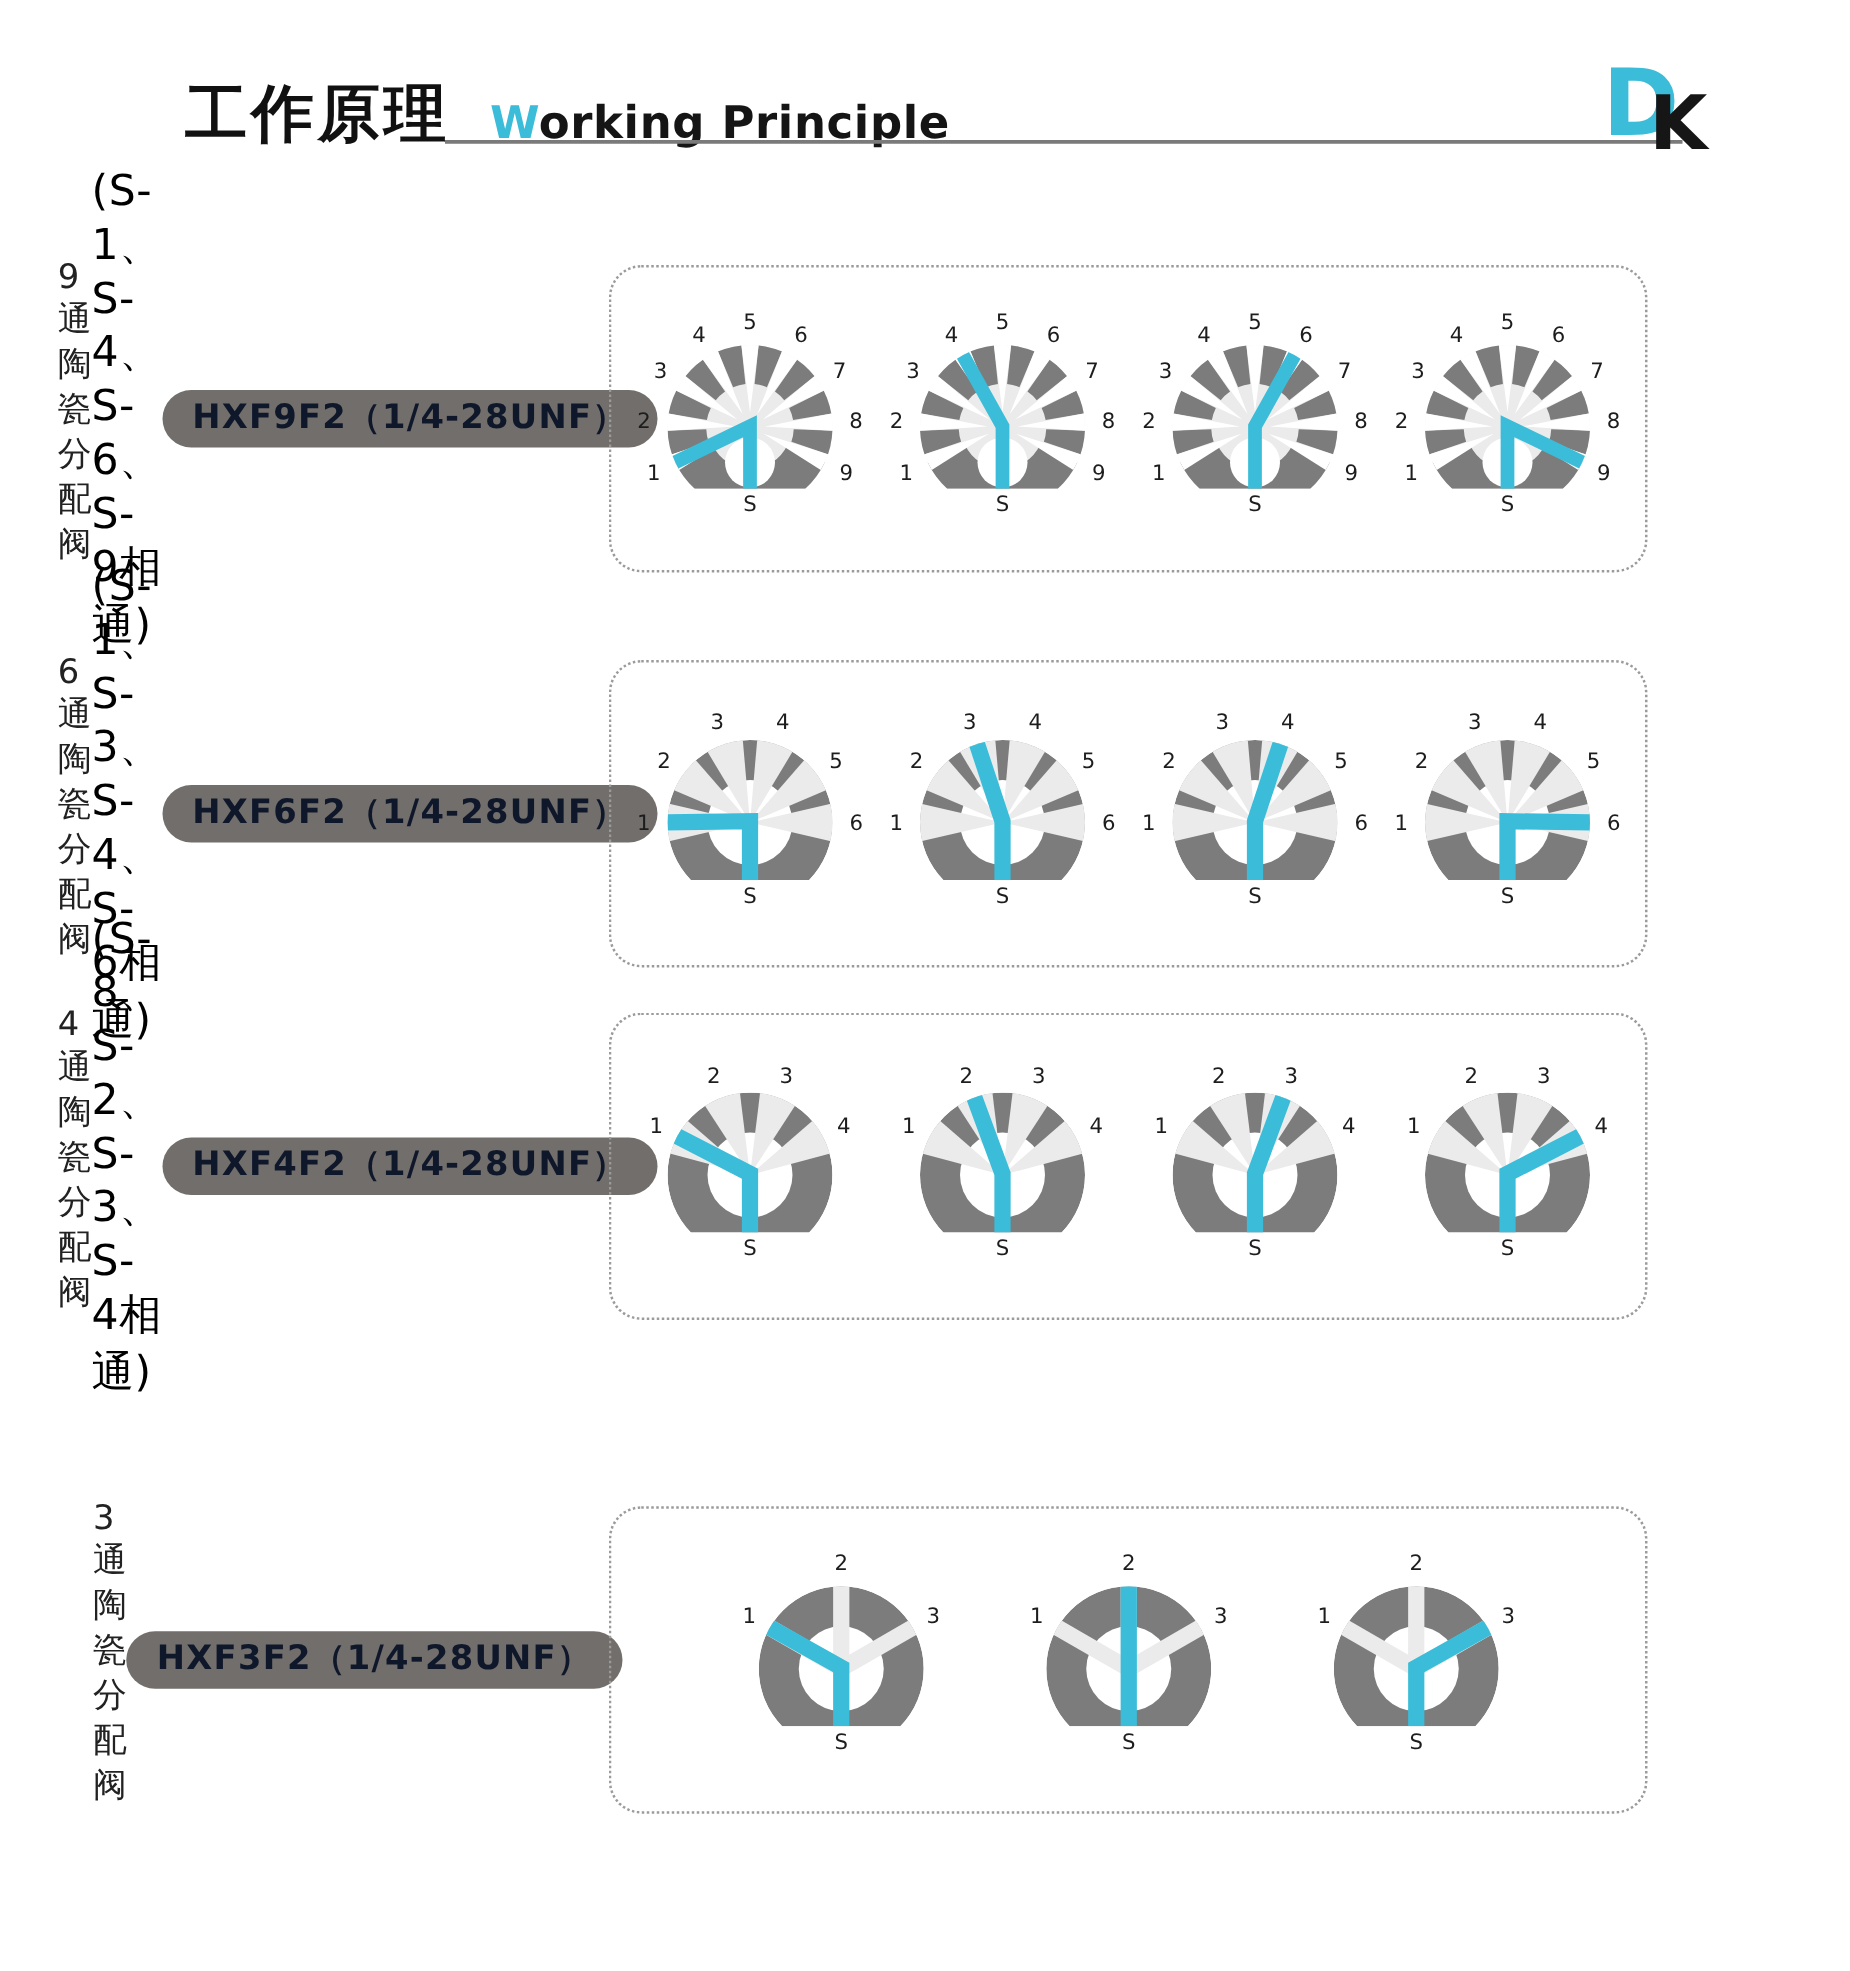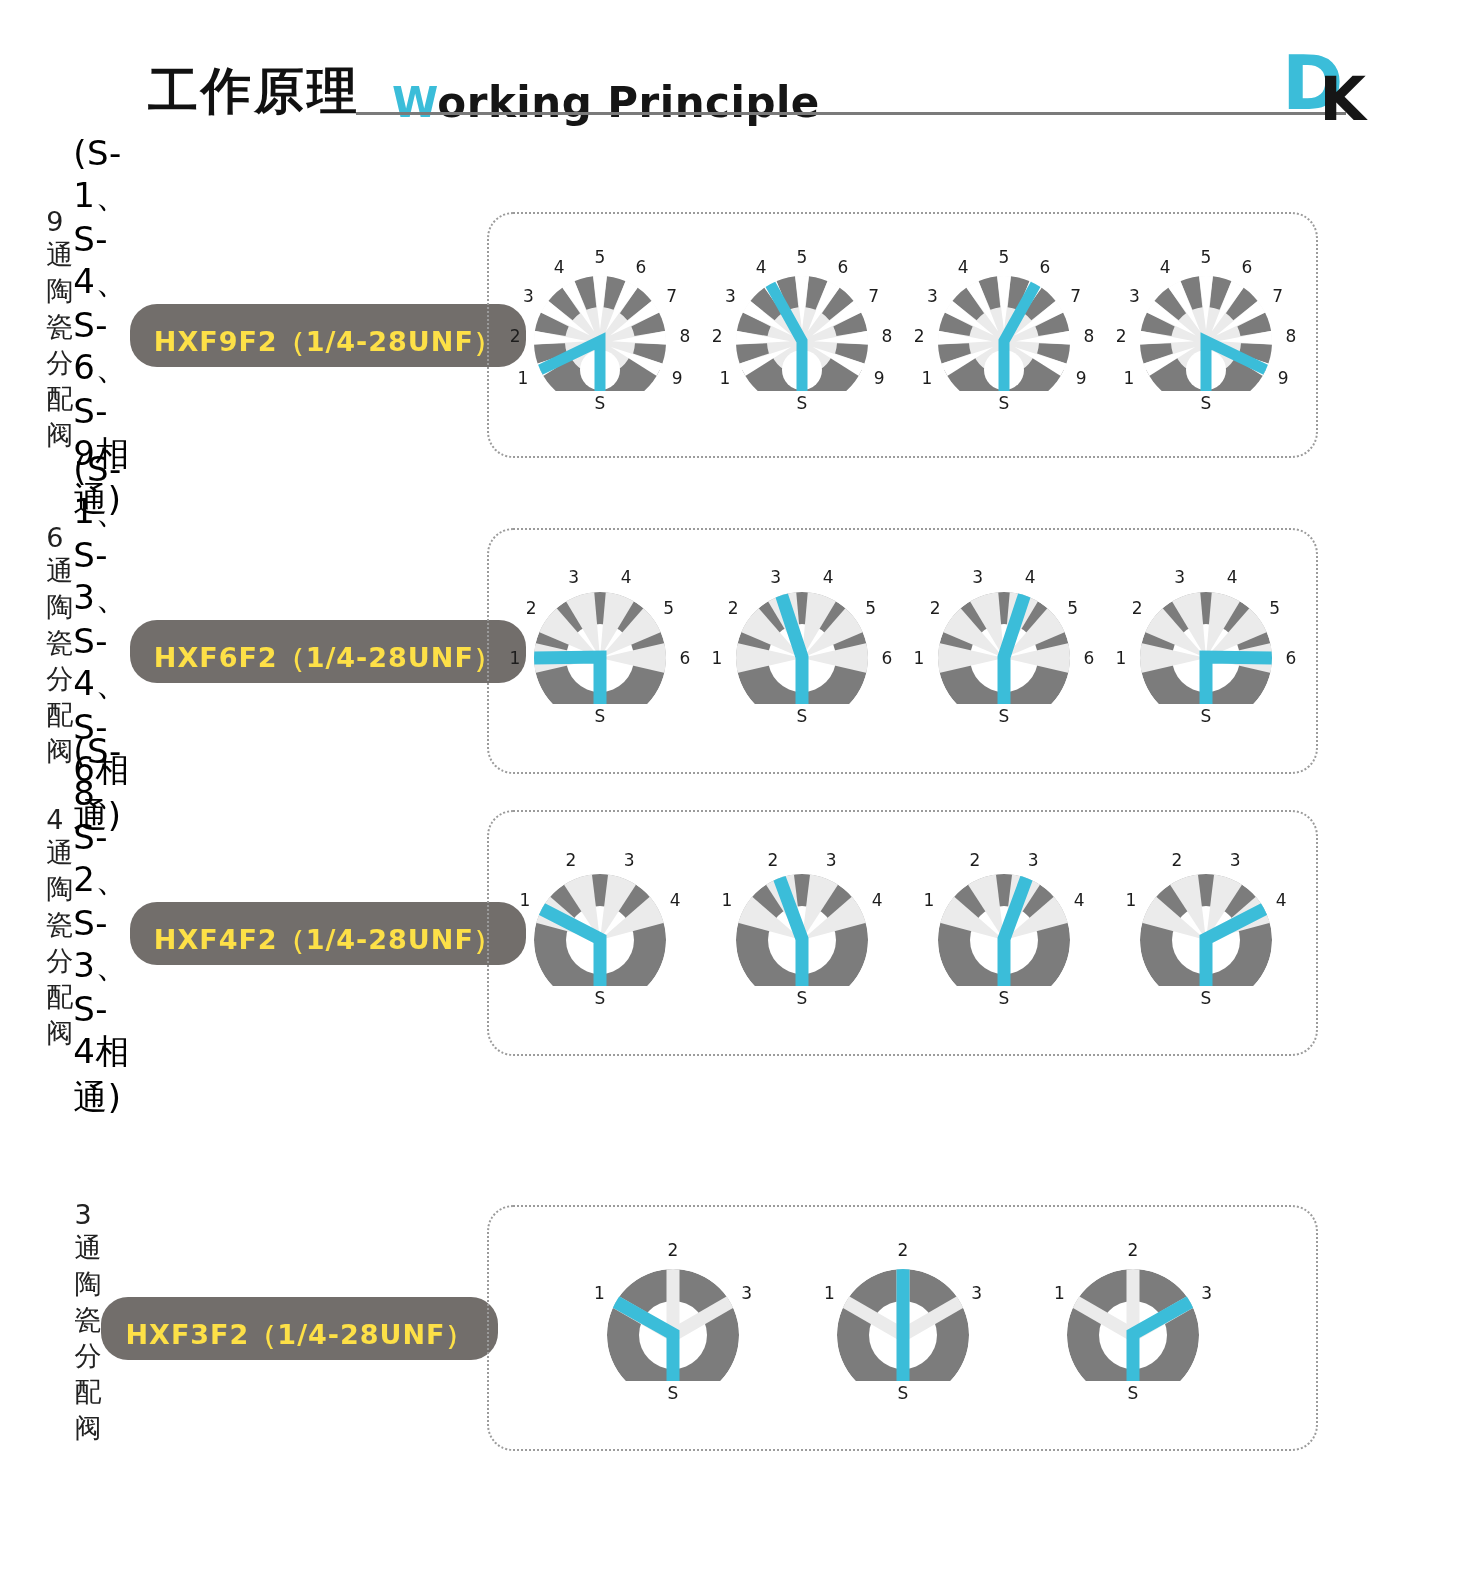--- a/index.html
+++ b/index.html
@@ -7,42 +7,42 @@
     position:relative; width:1480px; height:1577px; background:#ffffff;
     font-family:"DejaVu Sans","Liberation Sans",sans-serif; overflow:hidden;
   }
   
   .title-zh {
     position:absolute; left:148px; top:58px; margin:0;
     font-size:50px; font-weight:bold; letter-spacing:3px; color:#111;
   }
   .title-en {
     position:absolute; left:392px; top:78px;
-    font-size:42px; font-weight:bold; color:#151515; letter-spacing:0.5px;text-align:center;
+    font-size:36px; font-weight:bold; color:#151515; letter-spacing:0.5px;text-align:center;
   }
   .title-en .accent { color:var(--accent); }
   .header-rule {
     position:absolute; left:356px; top:112px; width:990px; height:3px;
     background:#7a7a7a;
   }
   .logo { position:absolute; left:1282px; top:40px; white-space:nowrap; }
   .logo .logo-d { font-size:74px; font-weight:bold; color:var(--accent); }
   .logo .logo-k { font-size:60px; font-weight:bold; color:#161616;
                   display:inline-block; margin-left:-24px; position:relative; top:11px; }
   
   .section { position:absolute; left:0; width:1480px; height:246px; }
   .label-col {
     position:absolute; left:96px; top:0; width:380px; height:246px;
     display:flex; flex-direction:row; align-items:center; justify-content:center;
   }
   .valve-name { font-size:27px; color:#222; margin-bottom:12px; }
   .valve-conn { font-size:34px; color:#000000; margin-bottom:14px; letter-spacing:0.5px; }
   .pill {
-    background:var(--pill); color:#fde047; font-weight:bold; font-size:27px;
-    padding:20px 24px 7px; border-radius:27px; white-space:nowrap; letter-spacing:1px;
+    background:var(--pill); color:#0f172a; font-weight:bold; font-size:27px;
+    padding:3px 24px 7px; border-radius:27px; white-space:nowrap; letter-spacing:1px;
   }
   .diagram-box {
     position:absolute; left:487px; top:0; width:831px; height:246px;
     border:2px dotted var(--boxborder); border-radius:26px; box-sizing:border-box;
     display:flex; align-items:center; justify-content:center;
   }
   svg.valve { display:block; flex:0 0 auto; }
 </style>
 </head>
 <body>

